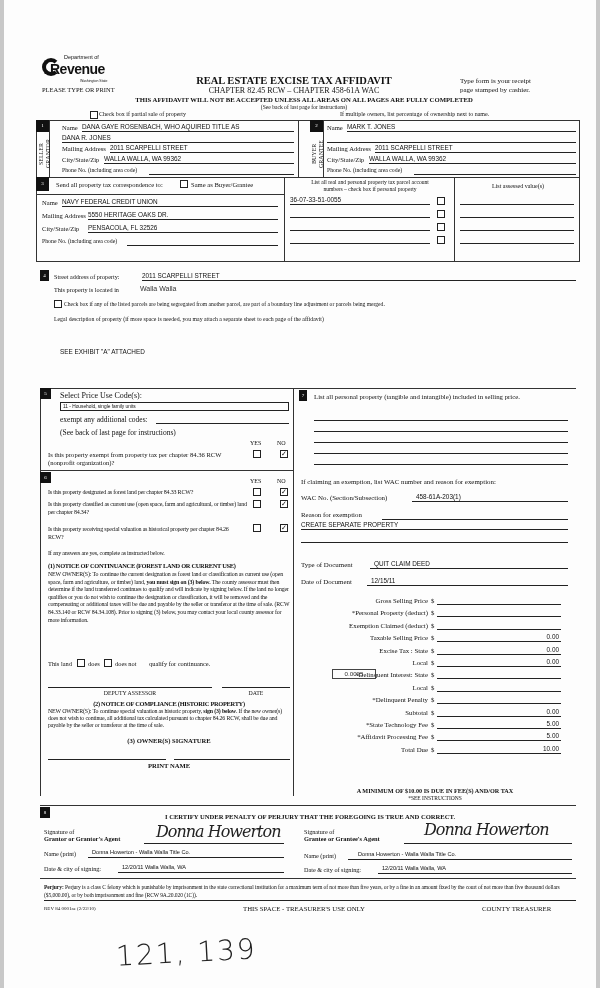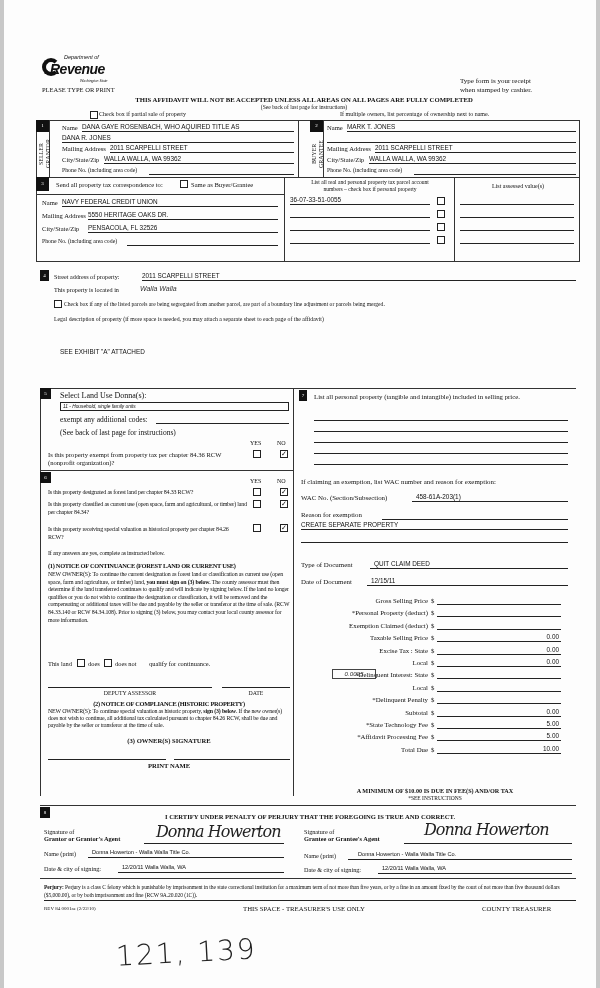--- a/index.html
+++ b/index.html
@@ -1,20 +1,20 @@
 <!DOCTYPE html>
 <html><head>
 <meta charset="utf-8">
 <style>
   * { box-sizing: border-box; margin: 0; padding: 0; }
   html, body { width: 600px; height: 988px; background: #c8c8c8; overflow: hidden; }
   body { font-family: "Liberation Serif", serif; color: #111; position: relative; }
   .page { position: absolute; left: 4px; top: 0; width: 592px; height: 988px; background: #fdfdfd; }
   .abs { position: absolute; }
-  .sans { font-family: "Liberation Sans", sans-serif; font-style: italic; }
+  .sans { font-family: "Liberation Sans", sans-serif; }
   .fill { font-family: "Liberation Sans", sans-serif; font-size: 6.4px; color: #111; }
   .lbl { font-size: 6.6px; }
   .line { border-bottom: 0.8px solid #222; }
   .box { border: 1px solid #333; }
   .badge { position: absolute; background: #111; color: #fff; font-size: 5px; text-align: center; }
   .chk { position: absolute; width: 8px; height: 8px; border: 1px solid #222; background: #fff; font-size: 7px; line-height: 6px; text-align: center; }
   .vert { position: absolute; writing-mode: vertical-rl; transform: rotate(180deg); font-size: 6px; text-align: center; line-height: 7px; }
   .row-line { position: absolute; border-bottom: 0.8px solid #222; }
   .c { text-align: center; }
   .r { text-align: right; }
@@ -28,22 +28,24 @@
 
 <div class="page">
 
   <div class="abs" style="left:34px;top:52px;width:70px;height:40px;">
     <div class="abs" style="left:4px;top:6px;width:18px;height:18px;border-radius:50%;border:4px solid #111;border-right-color:transparent;"></div>
     <div class="abs sans" style="left:26px;top:2px;font-size:5.5px;">Department of</div>
     <div class="abs sans b" style="left:12px;top:9px;font-size:14px;letter-spacing:-0.5px;">Revenue</div>
     <div class="abs sans" style="left:42px;top:27px;font-size:3.5px;">Washington State</div>
   </div>
   <div class="abs lbl" style="left:38px;top:86px;font-size:6.5px;">PLEASE TYPE OR PRINT</div>
+  <div class="abs b c" style="left:150px;top:75px;width:280px;font-size:10.5px;">REAL ESTATE EXCISE TAX AFFIDAVIT</div>
+  <div class="abs c" style="left:150px;top:86px;width:280px;font-size:8px;">CHAPTER 82.45 RCW – CHAPTER 458-61A WAC</div>
   <div class="abs" style="left:456px;top:77px;font-size:7px;">Type form is your receipt</div>
-  <div class="abs" style="left:456px;top:86px;font-size:7px;">when stamped by cashier.</div>
+  <div class="abs" style="left:456px;top:86px;font-size:7px;">page stamped by cashier.</div>
   <div class="abs b c" style="left:60px;top:96px;width:480px;font-size:6.7px;">THIS AFFIDAVIT WILL NOT BE ACCEPTED UNLESS ALL AREAS ON ALL PAGES ARE FULLY COMPLETED</div>
   <div class="abs c" style="left:200px;top:104px;width:200px;font-size:5.6px;">(See back of last page for instructions)</div>
   <div class="chk" style="left:86px;top:111px;"></div>
   <div class="abs" style="left:95px;top:111px;font-size:6px;">Check box if partial sale of property</div>
   <div class="abs" style="left:336px;top:111px;font-size:6px;">If multiple owners, list percentage of ownership next to name.</div>
 
   <div class="abs box" style="left:32px;top:120px;width:544px;height:142px;"></div>
   <div class="vline" style="left:294px;top:120px;height:57px;"></div>
   <div class="hline" style="left:32px;top:177px;width:544px;"></div>
   <div class="vline" style="left:280px;top:177px;height:85px;"></div>
@@ -112,21 +114,21 @@
   <div class="abs sans" style="left:136px;top:285px;font-size:7px;color:#333;">Walla Walla</div>
   <div class="chk" style="left:50px;top:300px;"></div>
   <div class="abs" style="left:60px;top:301px;font-size:5.6px;">Check box if any of the listed parcels are being segregated from another parcel, are part of a boundary line adjustment or parcels being merged.</div>
   <div class="abs" style="left:50px;top:316px;font-size:5.8px;">Legal description of property (if more space is needed, you may attach a separate sheet to each page of the affidavit)</div>
   <div class="abs fill" style="left:56px;top:348px;">SEE EXHIBIT "A" ATTACHED</div>
 
   <div class="abs box" style="left:36px;top:388px;width:254px;height:408px;border-bottom:none;"></div>
   <div class="hline" style="left:290px;top:388px;width:282px;"></div>
 
   <div class="badge" style="left:36px;top:388px;width:11px;height:11px;line-height:11px;">5</div>
-  <div class="abs" style="left:56px;top:391px;font-size:8px;">Select Land Use Donna(s):</div>
+  <div class="abs" style="left:56px;top:391px;font-size:8px;">Select Price Use Code(s):</div>
   <div class="abs sans" style="left:56px;top:402px;width:229px;height:9px;border:1px solid #222;font-size:4.8px;padding-left:2px;line-height:7px;">11 - Household, single family units</div>
   <div class="abs" style="left:56px;top:415px;font-size:7.5px;">exempt any additional codes:</div>
   <div class="abs line" style="left:152px;top:415px;width:133px;height:9px;"></div>
   <div class="abs" style="left:56px;top:428px;font-size:7.5px;">(See back of last page for instructions)</div>
   <div class="abs" style="left:246px;top:440px;font-size:6px;">YES</div>
   <div class="abs" style="left:273px;top:440px;font-size:6px;">NO</div>
   <div class="abs" style="left:44px;top:451px;width:190px;font-size:6.6px;line-height:8px;">Is this property exempt from property tax per chapter 84.36 RCW (nonprofit organization)?</div>
   <div class="chk" style="left:249px;top:450px;"></div>
   <div class="chk" style="left:276px;top:450px;">✓</div>
   <div class="hline" style="left:36px;top:470px;width:254px;"></div>

